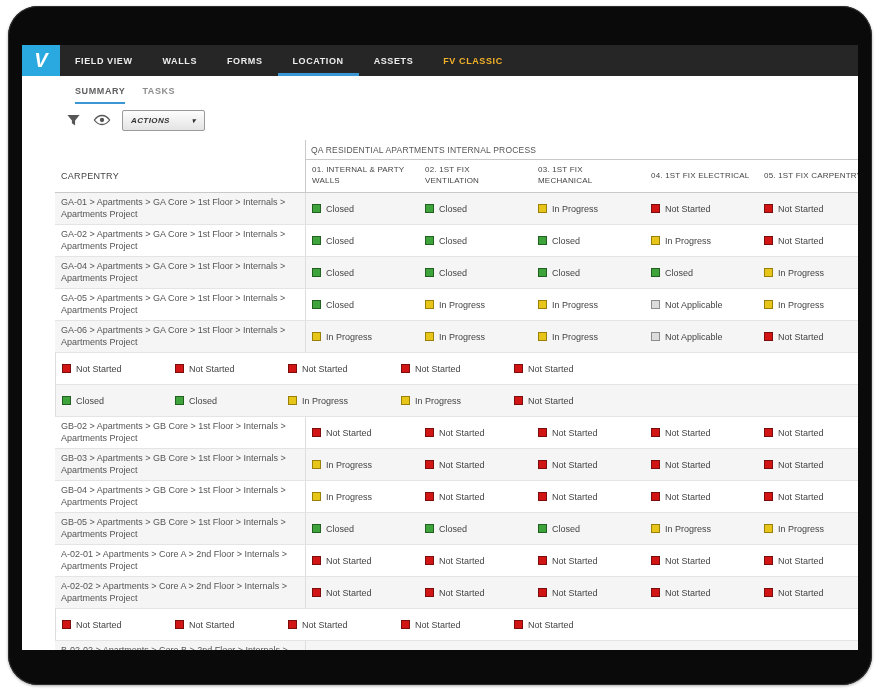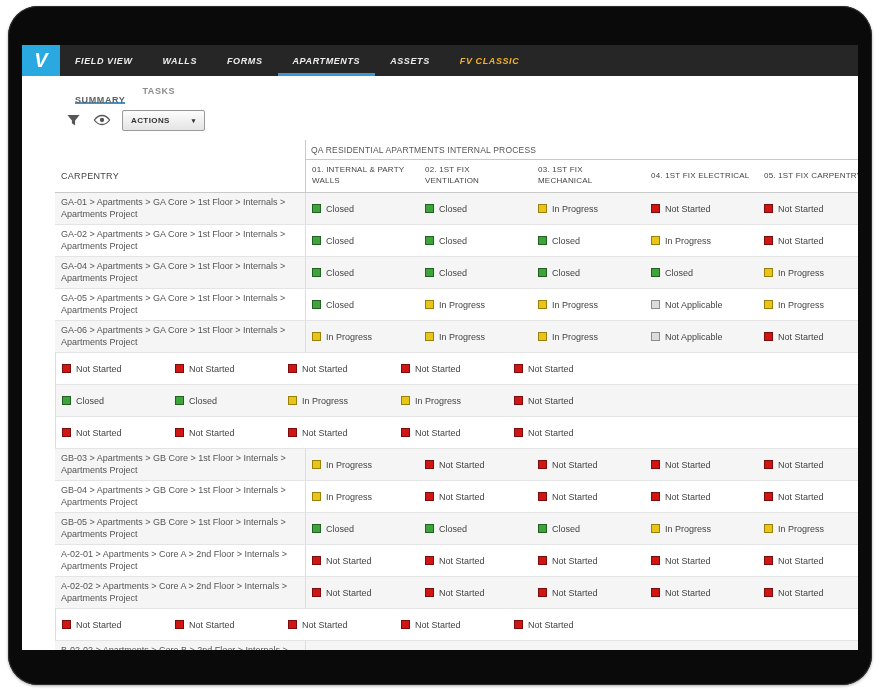--- a/index.html
+++ b/index.html
@@ -13,38 +13,38 @@
             background:#ffffff; overflow:hidden; }
 
   
   .navbar { display:flex; height:31px; background:var(--nav-bg,#262626); align-items:stretch; }
   .logo { width:38px; flex:none; background:var(--brand-blue,#2aa9e0); color:#fff;
           font-weight:bold; font-size:20px; display:flex; align-items:center; justify-content:center;
           font-style:italic; cursor:pointer; }
   .nav-items { display:flex; }
   .nav-item { display:flex; align-items:center; padding:3px 15px 0 15px; color:#ededed;
               font-size:9px; font-weight:bold; letter-spacing:.6px;
-              border-bottom:3px solid transparent; cursor:pointer; white-space:nowrap;font-style:italic; }
+              border-bottom:3px solid transparent; cursor:pointer; white-space:nowrap; }
   .nav-item.active { border-bottom-color:var(--accent-blue,#3b97d3); }
   .nav-item.highlight { color:var(--fv-classic-gold,#f3b229); }
 
   
   .subtabs { display:flex; height:28px; padding:10px 0 0 53px; gap:17px; }
   .subtab { font-size:9px; font-weight:bold; color:#8d8d8d; letter-spacing:.6px;
             padding-bottom:4px; border-bottom:2px solid transparent; cursor:pointer; }
-  .subtab.active { color:#5f5f5f; border-bottom-color:var(--accent-blue,#3b97d3);margin-top:9px; }
+  .subtab.active { color:#5f5f5f; border-bottom-color:var(--accent-blue,#3b97d3); }
 
   
   .toolbar { display:flex; align-items:center; height:32px; padding-left:42px; gap:11px; }
   .icon-btn { width:18px; height:16px; display:flex; align-items:center; justify-content:center; cursor:pointer; }
   .actions-btn { font-family:inherit; font-size:8px; font-weight:bold; color:#333;
                  border:1px solid #9a9a9a; border-radius:2px;
                  background:linear-gradient(#fdfdfd,#e4e4e4);
                  padding:5px 8px; display:flex; gap:22px; align-items:center;
-                 letter-spacing:.4px; cursor:pointer; }
+                 letter-spacing:.4px; cursor:pointer;font-style:italic; }
   .caret { font-size:7px; color:#333; line-height:1; }
 
   
   .table { margin:4px 0 0 33px; width:848px; color:#555; }
   .group-row { display:flex; height:20px; }
   .group-loc { width:250px; flex:none; }
   .group-span { flex:1; border-left:1px solid #c9c9c9; border-bottom:1px solid #c9c9c9;
                 display:flex; align-items:center; padding-left:5px;
                 font-size:8.5px; color:#555; letter-spacing:.2px; text-transform:uppercase; }
   .header-row { display:flex; height:33px; border-bottom:1px solid #c9c9c9; }
@@ -69,21 +69,21 @@
 <div class="canvas">
   <div class="device">
     <div class="screen">
 
       <div class="navbar">
         <div class="logo">V</div>
         <div class="nav-items">
             <div class="nav-item">FIELD VIEW</div>
             <div class="nav-item">WALLS</div>
             <div class="nav-item">FORMS</div>
-            <div class="nav-item active">APARTMENTS</div>
+            <div class="nav-item active">LOCATION</div>
             <div class="nav-item">ASSETS</div>
             <div class="nav-item highlight">FV CLASSIC</div>
           </div>
       </div>
 
       <div class="subtabs">
           <div class="subtab active">SUMMARY</div>
           <div class="subtab">TASKS</div>
         </div>
 
@@ -288,20 +288,21 @@
                   <span class="sq" style="background: rgb(232, 198, 25); border-color: rgb(153, 128, 10);"></span>
                   <span class="status-text">In Progress</span>
                 </div>
                 <div class="status-cell">
                   <span class="sq" style="background: rgb(209, 20, 20); border-color: rgb(124, 13, 13);"></span>
                   <span class="status-text">Not Started</span>
                 </div>
               </div>
             </div>
             <div class="trow">
+              <div class="loc-cell">GB-02 &gt; Apartments &gt; GB Core &gt; 1st Floor &gt; Internals &gt; Apartments Project</div>
               <div class="row-cols">
                 <div class="status-cell">
                   <span class="sq" style="background: rgb(209, 20, 20); border-color: rgb(124, 13, 13);"></span>
                   <span class="status-text">Not Started</span>
                 </div>
                 <div class="status-cell">
                   <span class="sq" style="background: rgb(209, 20, 20); border-color: rgb(124, 13, 13);"></span>
                   <span class="status-text">Not Started</span>
                 </div>
                 <div class="status-cell">

